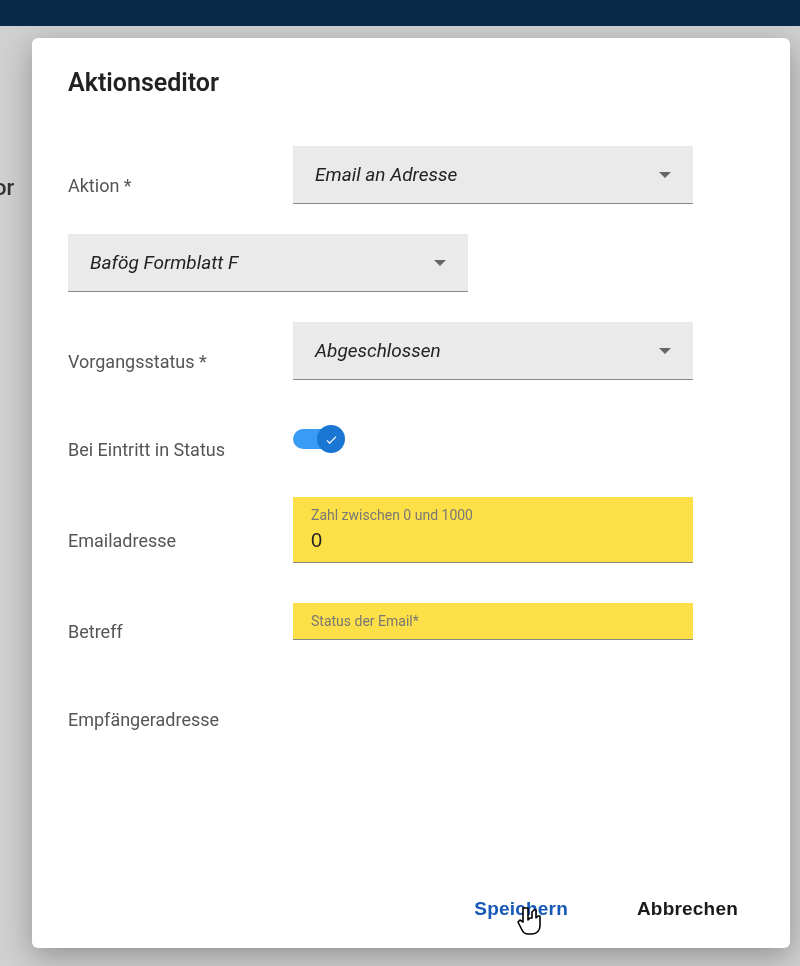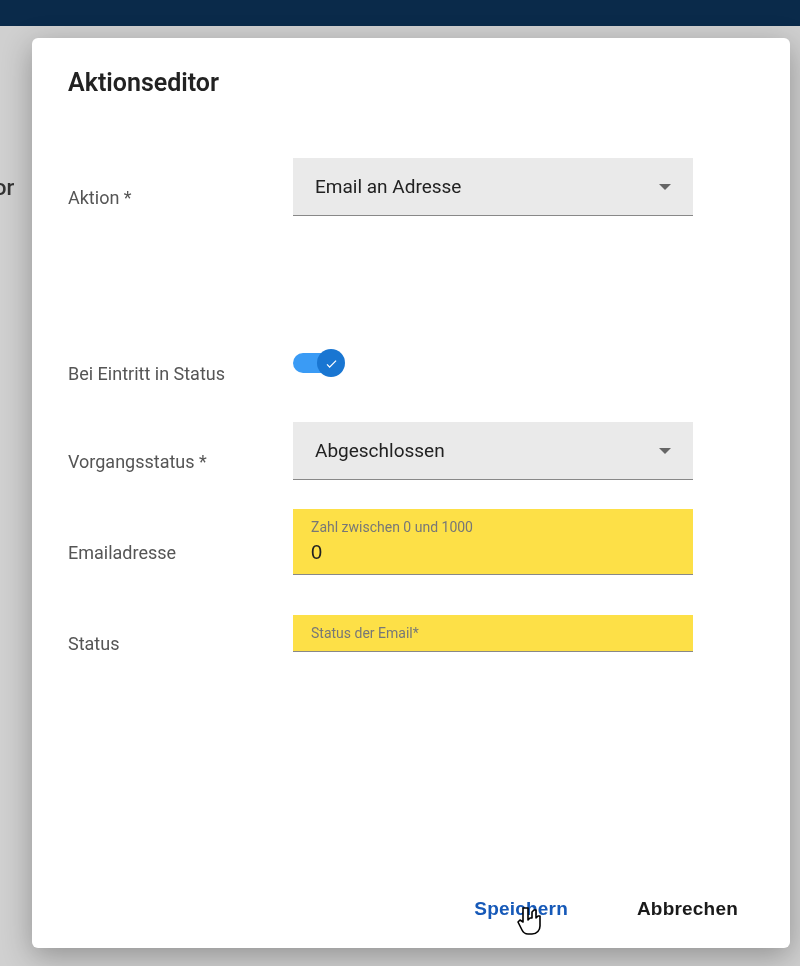--- a/index.html
+++ b/index.html
@@ -27,21 +27,20 @@
     position: absolute;
     top: 38px;
     left: 32px;
     right: 10px;
     bottom: 18px;
     background: #fff;
     border-radius: 6px;
     box-shadow: 0 8px 30px rgba(0,0,0,0.3);
     display: flex;
     flex-direction: column;
-    gap: 12px;
   }
   .modal-title {
     font-size: 25px;
     font-weight: 600;
     color: #222;
     padding: 30px 36px 10px 36px;
   }
   .modal-body {
     flex: 1;
     overflow-y: auto;
@@ -75,20 +74,21 @@
     height: 58px;
     display: flex;
     align-items: center;
     justify-content: space-between;
     padding: 0 22px;
     cursor: pointer;
   }
   .select-box .value {
     font-size: 19px;
     color: #222;
+    font-style: italic;
   }
   .select-box .chev {
     width: 0; height: 0;
     border-left: 6px solid transparent;
     border-right: 6px solid transparent;
     border-top: 6px solid #666;
   }
 
   .text-field {
     background: #fde047;
@@ -171,65 +171,72 @@
       <div class="label">Aktion *</div>
       <div class="control">
         <div class="select-box">
           <span class="value">Email an Adresse</span>
           <span class="chev"></span>
         </div>
       </div>
     </div>
 
     <div class="form-row">
+      <div class="control">
+        <div class="select-box">
+          <span class="value">Bafög Formblatt F</span>
+          <span class="chev"></span>
+        </div>
+      </div>
+    </div>
+
+    <div class="form-row">
+      <div class="label">Vorgangsstatus *</div>
+      <div class="control">
+        <div class="select-box">
+          <span class="value">Abgeschlossen</span>
+          <span class="chev"></span>
+        </div>
+      </div>
     </div>
 
     <div class="form-row">
       <div class="label">Bei Eintritt in Status</div>
       <div class="control">
         <div class="toggle">
           <div class="knob">
             <svg viewBox="0 0 24 24">
                 <path fill="#fff" d="M9 16.2l-3.5-3.5 -1.4 1.4L9 19 20 8l-1.4-1.4z"></path>
               </svg>
           </div>
         </div>
       </div>
     </div>
 
     <div class="form-row">
-      <div class="label">Vorgangsstatus *</div>
-      <div class="control">
-        <div class="select-box">
-          <span class="value">Abgeschlossen</span>
-          <span class="chev"></span>
-        </div>
-      </div>
-    </div>
-
-    <div class="form-row">
       <div class="label">Emailadresse</div>
       <div class="control">
         <div class="text-field">
           <span class="floating">Zahl zwischen 0 und 1000</span>
           <input type="text" value="0" style="">
         </div>
       </div>
     </div>
 
     <div class="form-row">
-      <div class="label">Status</div>
+      <div class="label">Betreff</div>
       <div class="control">
         <div class="text-field">
           <span class="floating">Status der Email*</span>
         </div>
       </div>
     </div>
 
     <div class="form-row">
+      <div class="label">Empfängeradresse</div>
     </div>
 
   </div>
 
   <div class="modal-footer">
     <button class="btn btn-primary">Speichern</button>
     <button class="btn btn-secondary">Abbrechen</button>
   </div>
 </div>
 

